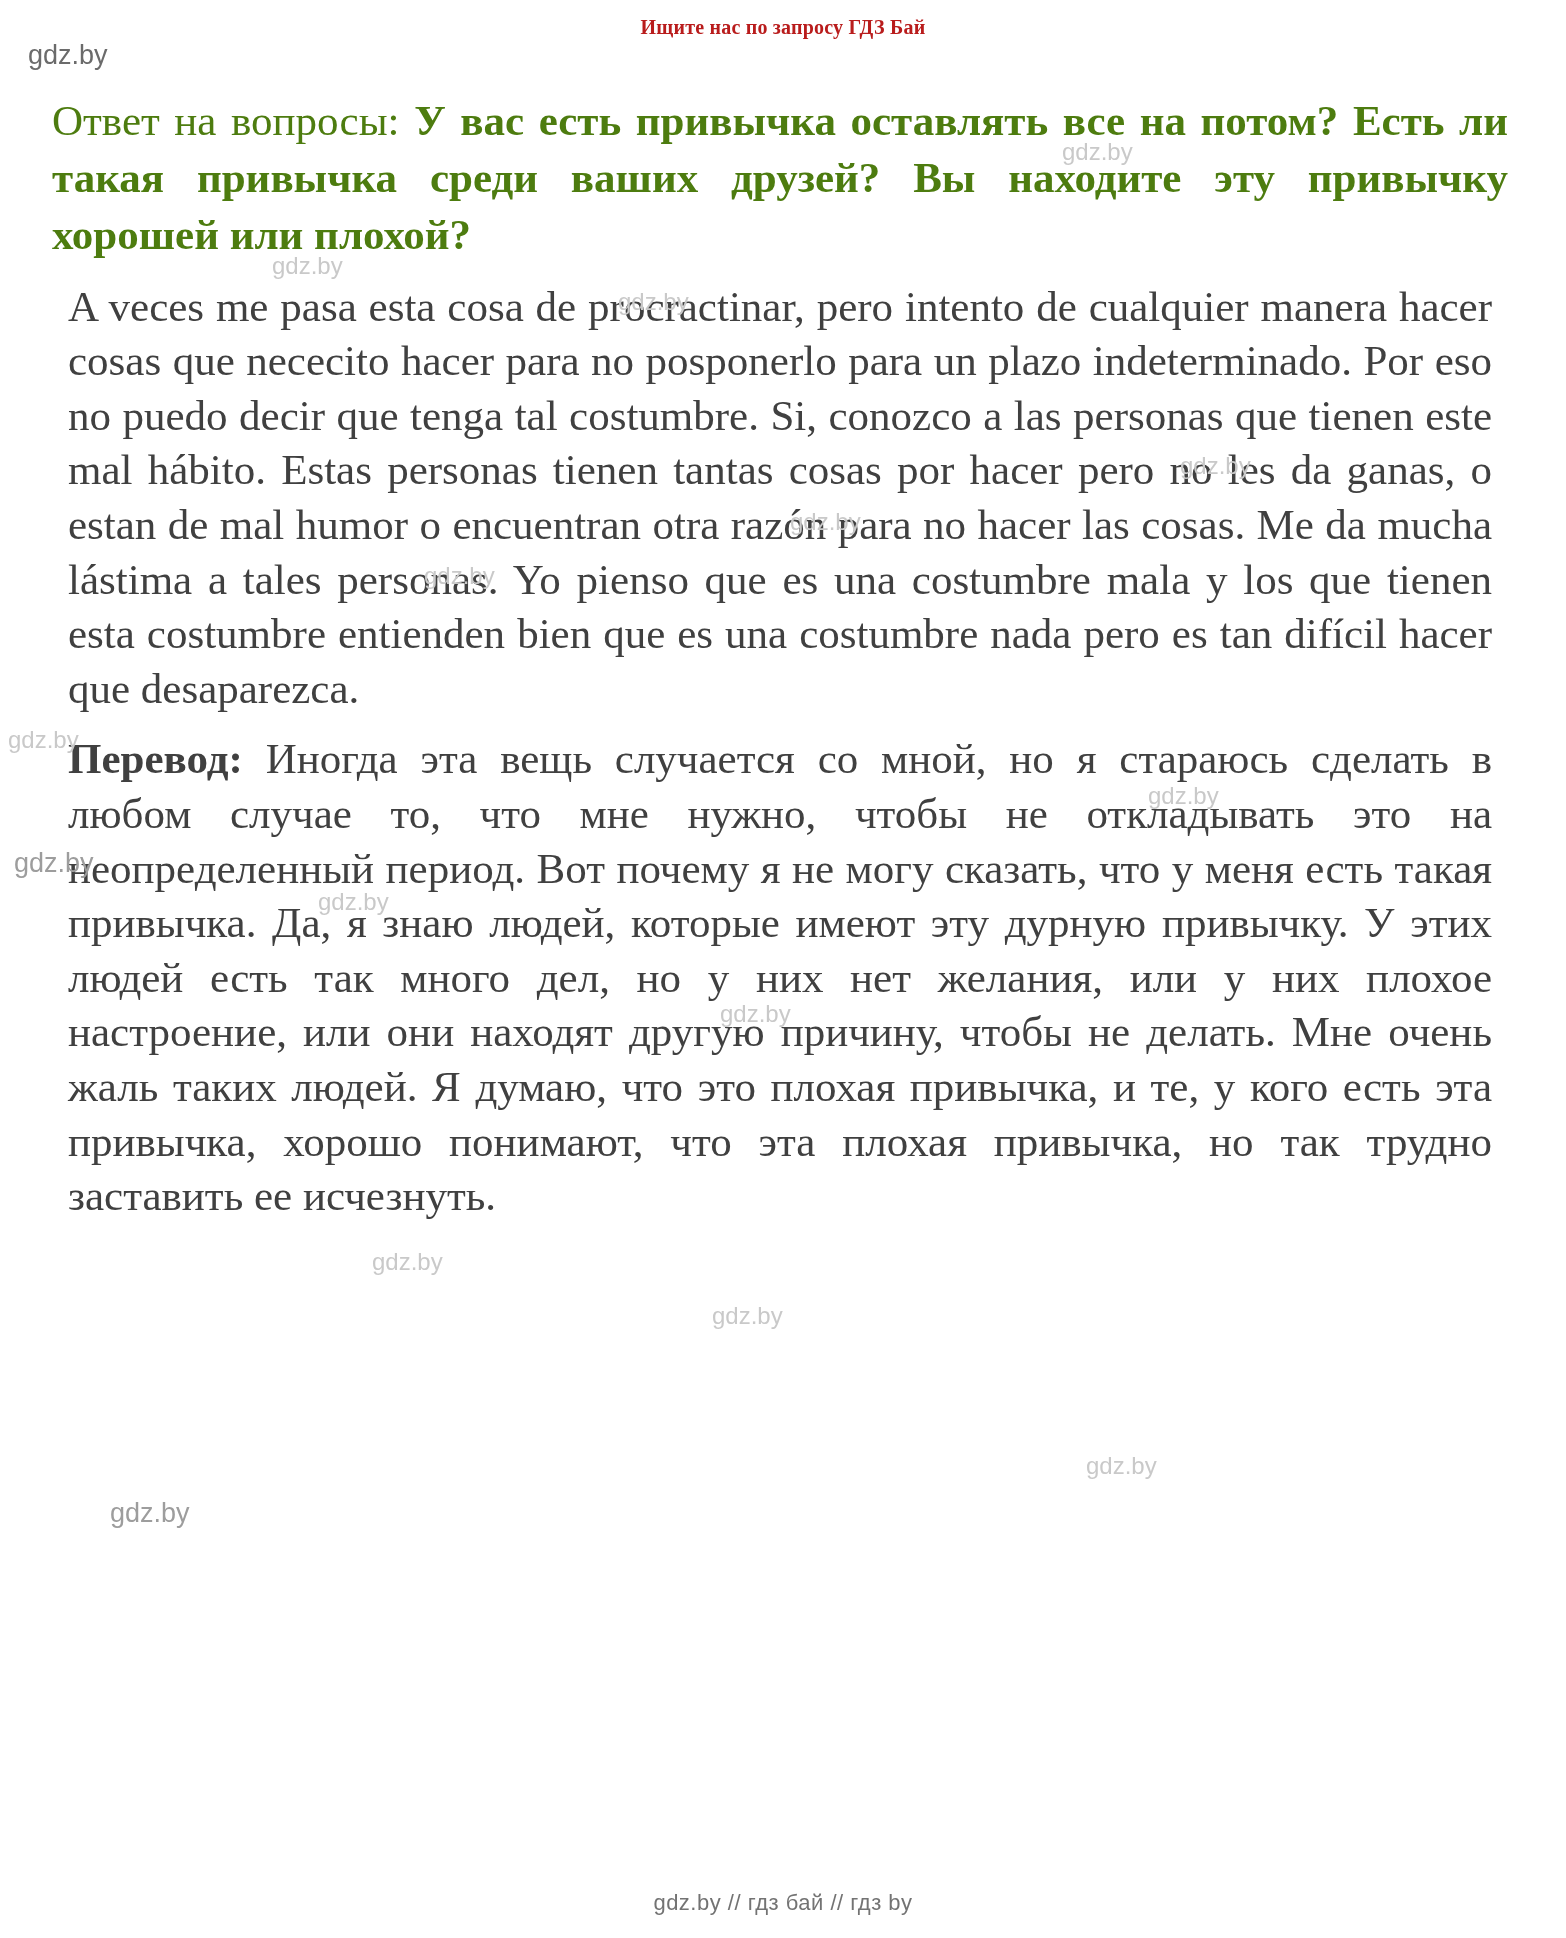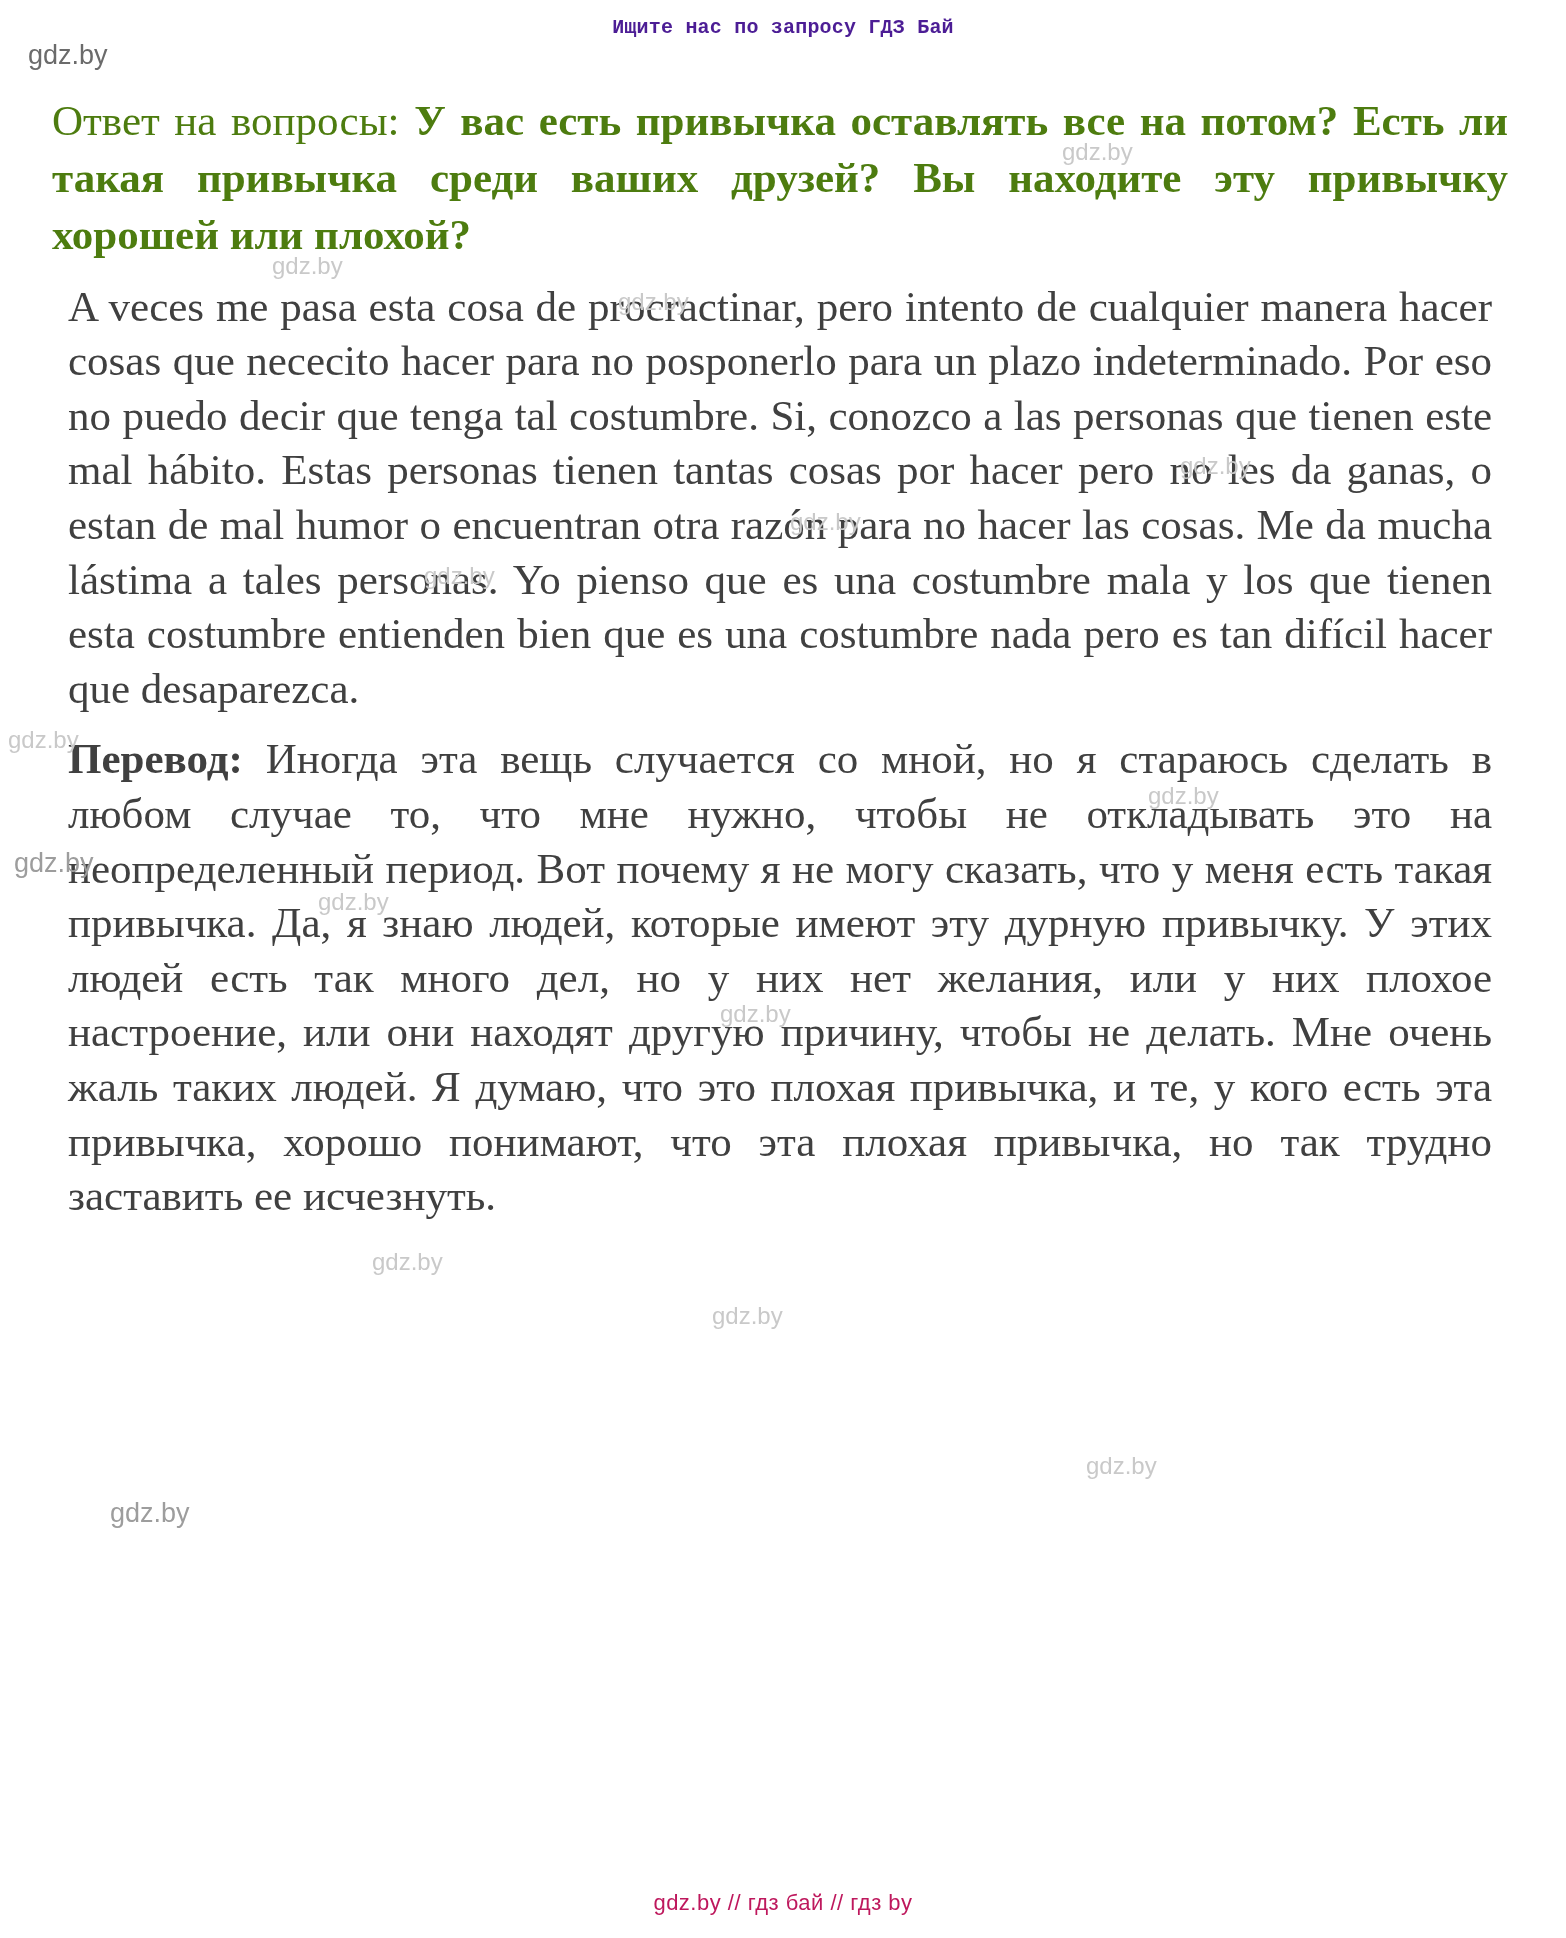--- a/index.html
+++ b/index.html
@@ -20,22 +20,22 @@
     position: absolute;
     top: 0;
     left: 0;
     width: 1566px;
     height: 30px;
     display: flex;
     align-items: center;
     justify-content: center;
   }
   .promo-text {
-    color: #4c1d95;
-    font-family: Liberation Mono, monospace;
+    color: #b91c1c;
+    font-family: Liberation Serif, serif;
     font-size: 20px;
     font-weight: 700;
     letter-spacing: 0.2px;
     white-space: nowrap;
     margin-top: 24px;
   }
 
   
   .corner-logo {
     position: absolute;
@@ -118,21 +118,21 @@
   .footer {
     position: absolute;
     left: 0;
     bottom: 22px;
     width: 1566px;
     text-align: center;
   }
   .footer-text {
     font-family: "Liberation Sans", sans-serif;
     font-size: 22px;
-    color: #be185d;
+    color: #737373;
     letter-spacing: 0.5px;
   }
 </style>
 </head>
 <body>
 
 <div class="promo-bar">
   <span class="promo-text">Ищите нас по запросу ГДЗ Бай</span>
 </div>
 

